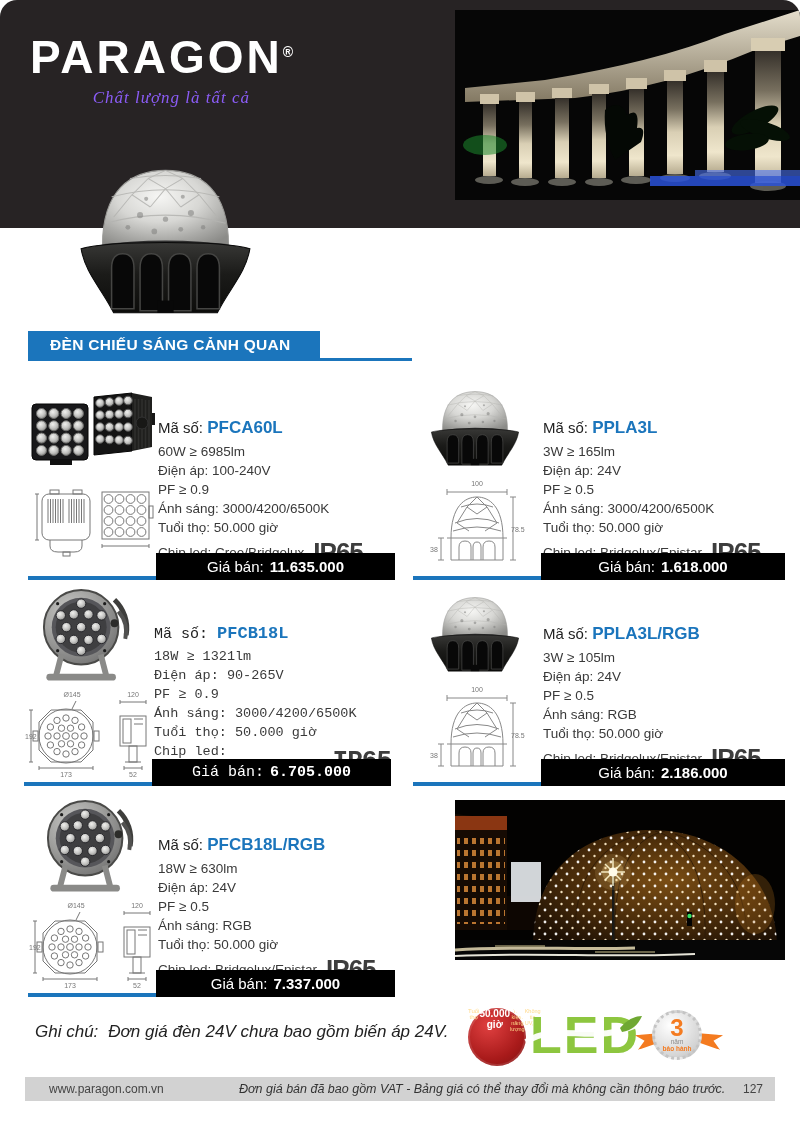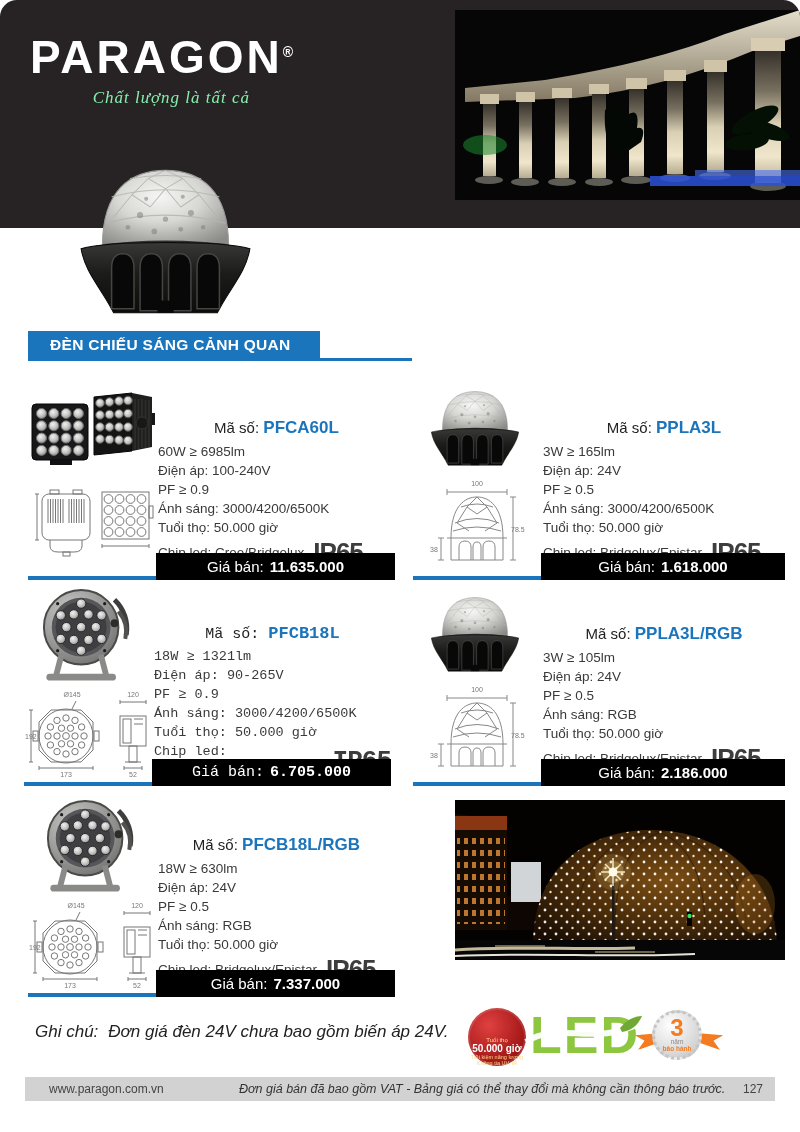--- a/index.html
+++ b/index.html
@@ -4,55 +4,55 @@
 <style>
   html,body{margin:0;padding:0;background:#ffffff;}
   .page{position:relative;width:800px;height:1132px;background:#fff;overflow:hidden;
         font-family:"Liberation Sans",sans-serif;border-radius:17px;}
 
   
   .header{position:absolute;left:0;top:0;width:800px;height:228px;background:#272324;}
   .logo{position:absolute;left:30px;top:34px;color:#fff;font-weight:800;
         font-size:46px;letter-spacing:3px;line-height:1;}
   .logo .reg{font-size:14px;vertical-align:super;letter-spacing:0;}
-  .tagline{position:absolute;left:32px;top:88px;width:218px;text-align:right;color:#86efac;
+  .tagline{position:absolute;left:32px;top:88px;width:218px;text-align:right;color:#8b5cf6;
            font-family:"Liberation Serif",serif;font-style:italic;font-size:17px;letter-spacing:1px;}
   .colonnade{position:absolute;right:0;top:10px;}
   .hero{position:absolute;left:68px;top:148px;}
 
   
   .sec-title{position:absolute;left:28px;top:331px;width:292px;height:27px;background:#1b75bc;
              color:#fff;font-weight:bold;font-size:15.5px;line-height:27px;padding-left:22px;
              box-sizing:border-box;letter-spacing:.3px;}
   .sec-line{position:absolute;left:28px;top:358px;width:384px;height:3px;background:#1b75bc;}
 
   
   .card{position:absolute;width:367px;height:202px;}
   .card.right{width:372px;}
   .card-media{position:absolute;left:0;top:0;width:128px;height:202px;}
   .card-specs{position:absolute;left:130px;top:40px;right:0;color:#3a3a3a;}
-  .code-row{font-size:15px;color:#222;margin-bottom:4px;text-align:center;}
+  .code-row{font-size:15px;color:#222;margin-bottom:4px;}
   .code-row .code{color:#1b75bc;font-weight:bold;font-size:17px;}
   .spec{font-size:13.5px;line-height:19px;color:#3a3a3a;}
   .chiprow{display:flex;align-items:center;}
   .chiprow .ip{font-size:26px;font-weight:bold;color:#3d3d3d;margin-left:9px;letter-spacing:-1px;}
   .price-row{position:absolute;left:0;right:0;bottom:0;display:flex;align-items:flex-end;}
   .price-line{flex:0 0 128px;height:4px;background:#1b75bc;}
   .price-bar{flex:1;height:27px;background:#000000;color:#fff;font-size:15px;
              display:flex;align-items:center;justify-content:center;}
   .price-bar b{margin-left:6px;}
 
   
   .building{position:absolute;left:455px;top:800px;}
   .note{position:absolute;left:35px;top:1022px;font-style:italic;font-size:17px;color:#222;text-align:right;}
   .note .note-label{margin-right:10px;}
 
   .sticker{position:absolute;left:468px;top:1008px;width:58px;height:58px;border-radius:50%;
            background:radial-gradient(circle at 36% 30%, #e04040, #a81a1a 62%, #7d1010 100%);
-           color:#fff;text-align:center;display:flex;flex-direction:column;justify-content:flex-end;
+           color:#fff;text-align:center;display:flex;flex-direction:row;justify-content:flex-start;
            box-shadow:inset 0 0 0 2px rgba(255,255,255,.12);}
   .sticker .s1{font-size:6px;color:#ffd98a;}
   .sticker .s2{font-size:10px;font-weight:bold;color:#fff;}
   .sticker .s3,.sticker .s4{font-size:5.5px;color:#ffd98a;}
   .sticker .fold{position:absolute;right:2px;top:-1px;width:0;height:0;
            border-left:13px solid transparent;border-top:13px solid #fff;border-radius:2px;}
 
   .led-logo{position:absolute;left:530px;top:1000px;width:110px;height:70px;color:#8dc63f;
             font-weight:800;font-size:52px;letter-spacing:2px;line-height:70px;}
   .led-swoosh{position:absolute;left:-6px;top:0;}

